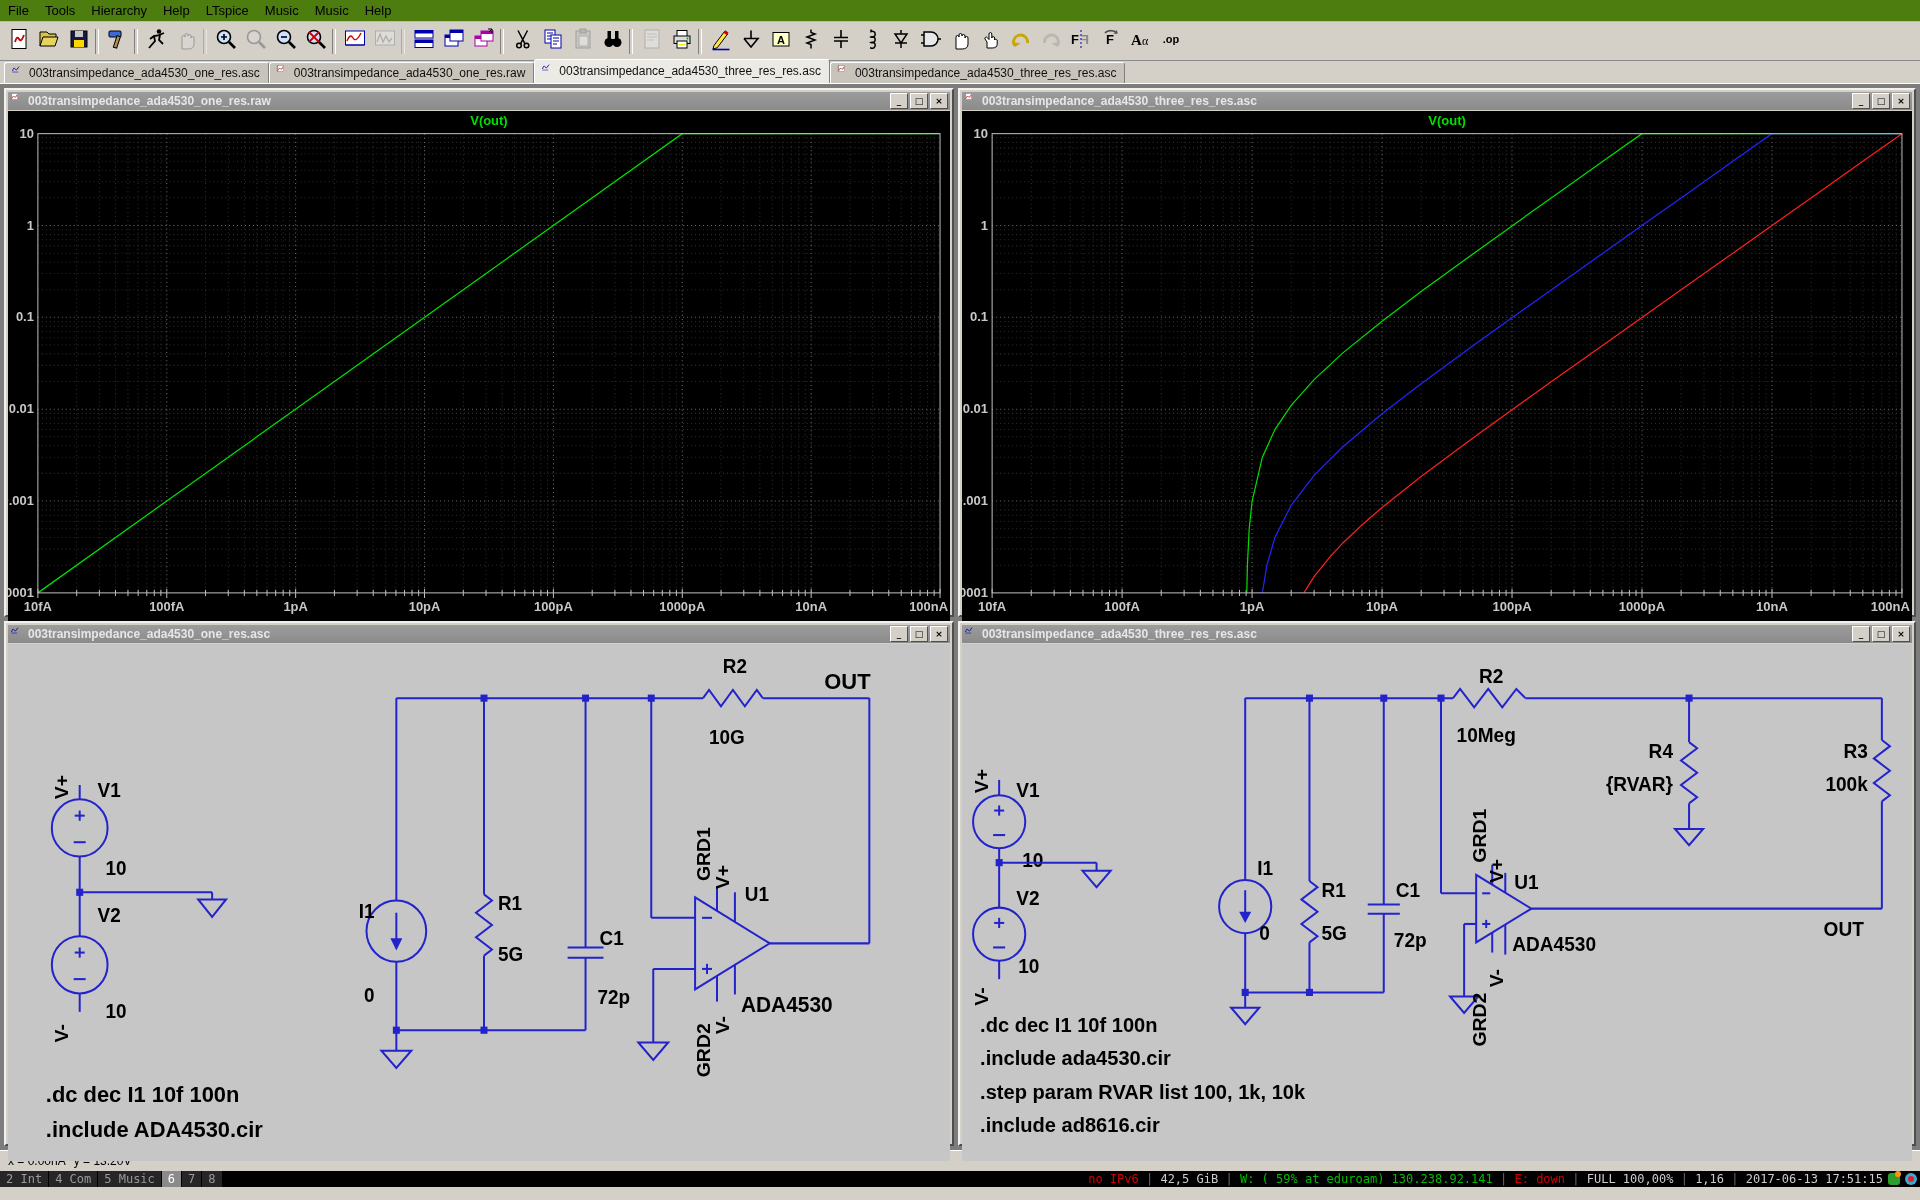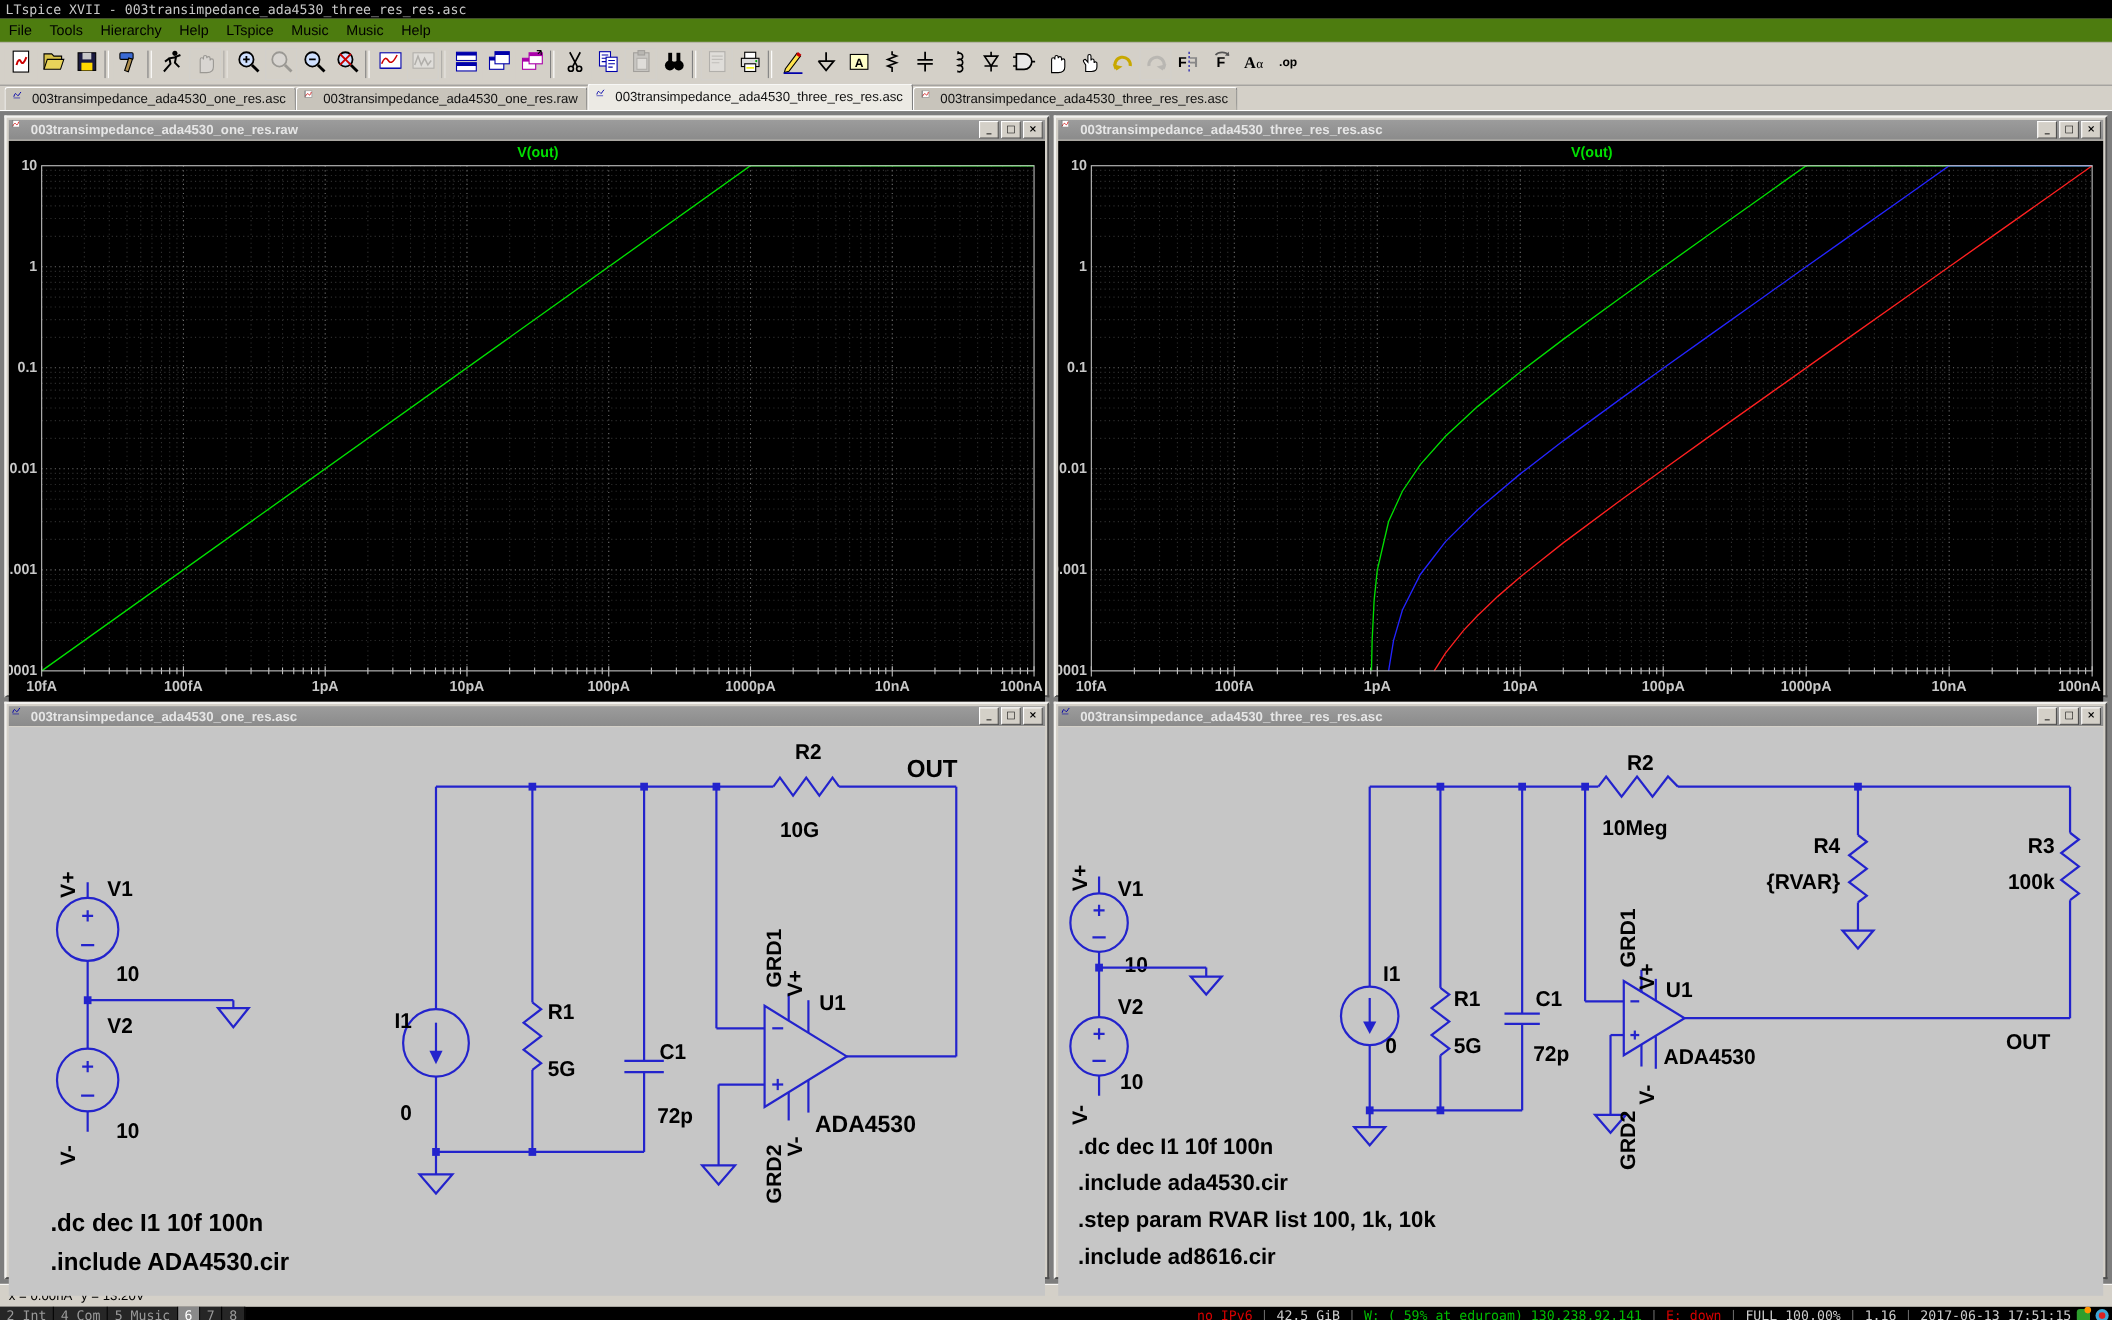--- a/index.html
+++ b/index.html
@@ -58,23 +58,20 @@
   .tray1{width:12px;height:12px;background:#2d9e2d;border-radius:3px;position:relative;margin-left:5px;}
   .tray1::after{content:"";position:absolute;right:-1px;top:-2px;width:6px;height:6px;background:#ff9500;border-radius:50%;}
   .tray2{width:12px;height:12px;background:#3fa7d6;border-radius:50%;position:relative;margin:0 3px 0 5px;}
   .tray2::after{content:"";position:absolute;left:3px;top:3px;width:6px;height:6px;background:#d22;border-radius:50%;}
 </style>
 </head>
 <body>
 
 <div class="app">
 
-  <div class="titlebar">
-    <span>LTspice XVII - 003transimpedance_ada4530_three_res_res.asc</span>
-  </div>
 
   <div class="menubar">
 
   <div class="menu-item">File</div>
       <div class="menu-item">Tools</div>
       <div class="menu-item">Hierarchy</div>
       <div class="menu-item">Help</div>
       <div class="menu-item">LTspice</div>
       <div class="menu-item">Music</div>
       <div class="menu-item">Music</div>

